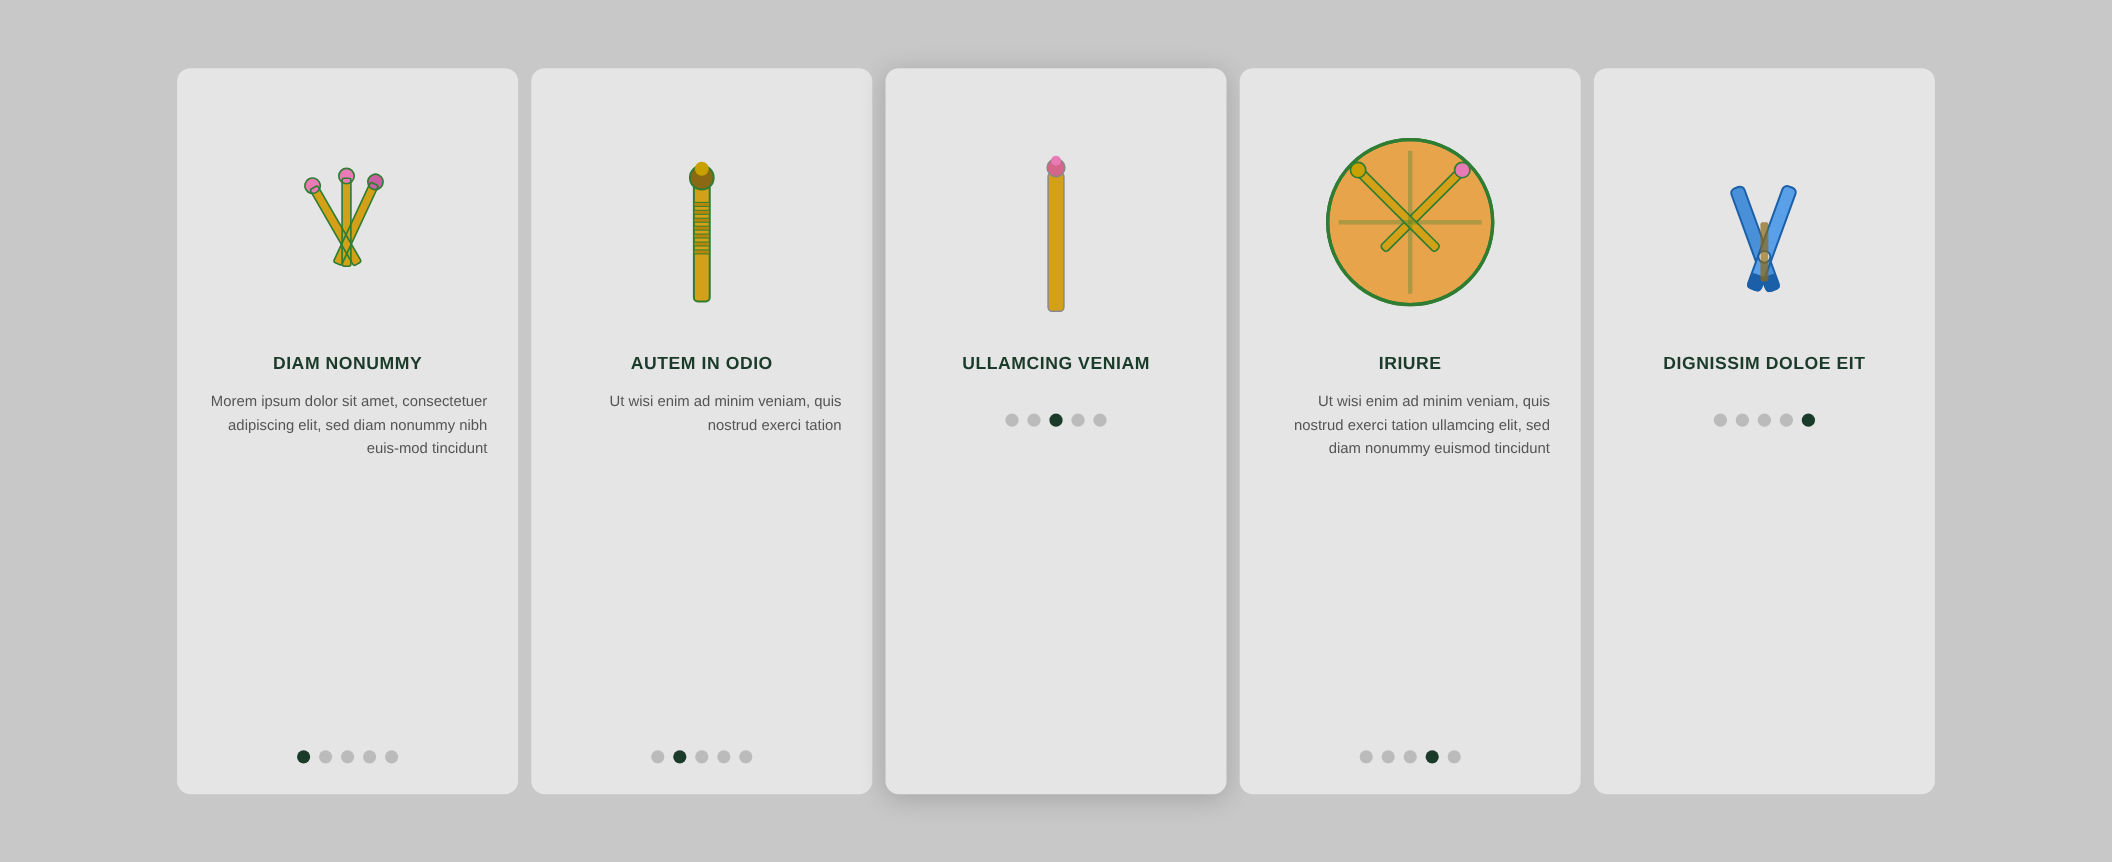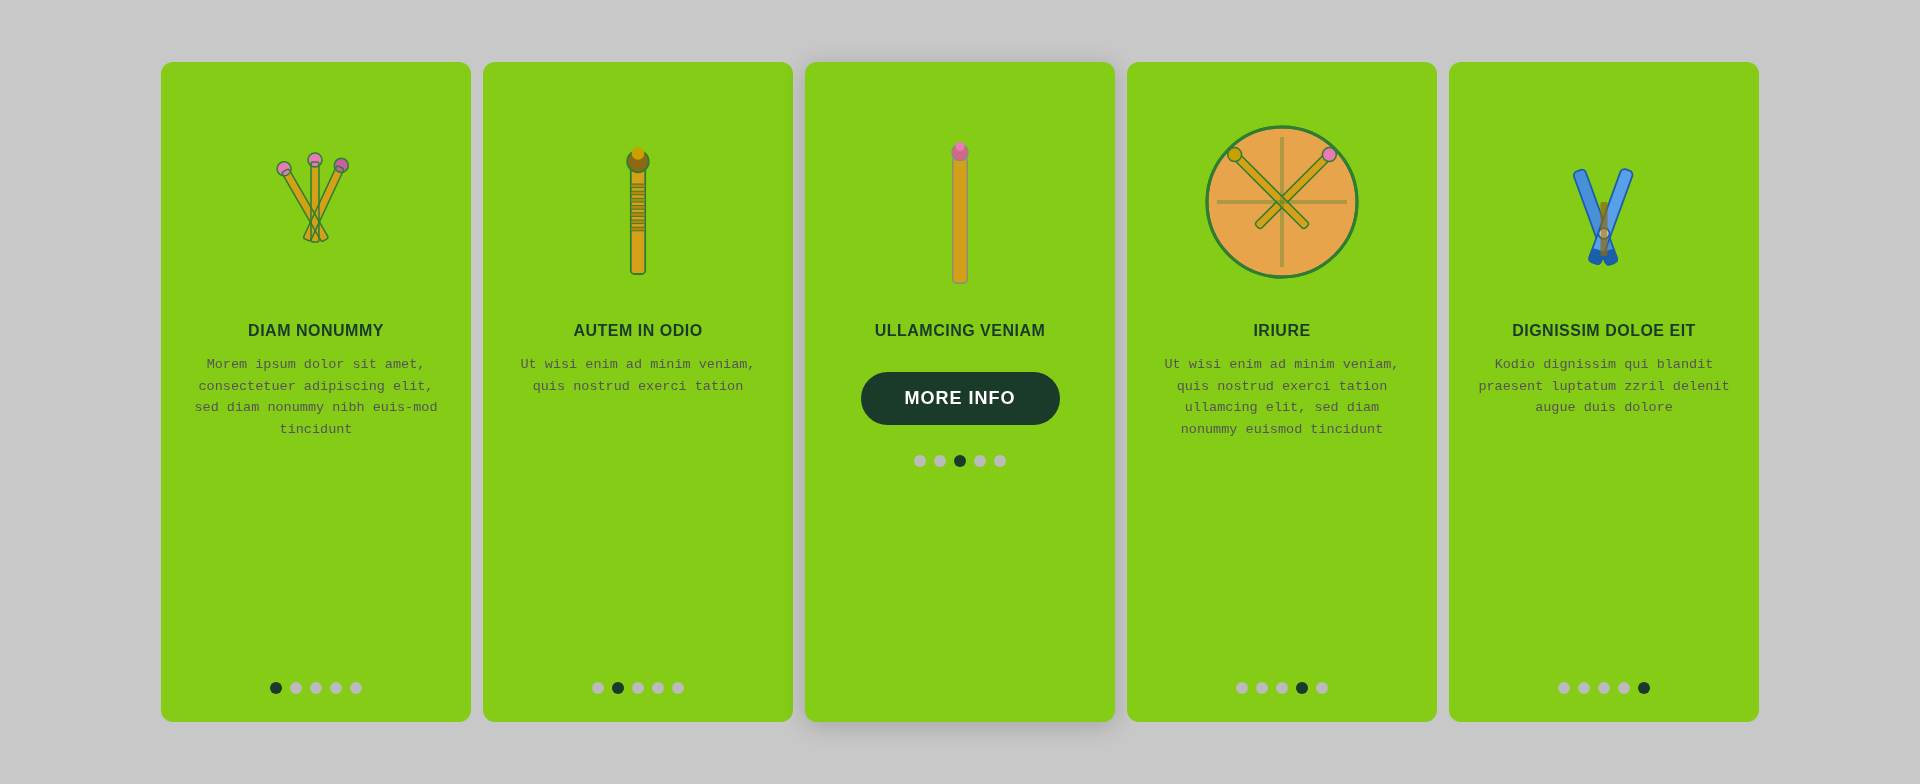--- a/index.html
+++ b/index.html
@@ -13,21 +13,21 @@
       font-family: Arial, sans-serif;
       overflow: hidden;
     }
     .cards-container {
       display: flex;
       gap: 12px;
       padding: 40px 60px;
       align-items: stretch;
     }
     .card {
-      background: #84cc16;
+      background: #e5e5e5;
       border-radius: 12px;
       width: 310px;
       min-height: 660px;
       display: flex;
       flex-direction: column;
       align-items: center;
       padding: 30px 28px 28px;
       position: relative;
     }
     .card.active {
@@ -46,24 +46,23 @@
       font-weight: 800;
       color: #1a3a2a;
       text-align: center;
       margin-bottom: 14px;
       letter-spacing: 0.5px;
       text-transform: uppercase;
     }
     .card-body {
       font-size: 13.5px;
       color: #555;
-      text-align: center;
+      text-align: right;
       line-height: 1.6;
       flex: 1;
-      font-family: Liberation Mono, monospace;
     }
     .more-info-btn {
       background: #1a3a2a;
       color: #fff;
       border: none;
       border-radius: 30px;
       padding: 16px 44px;
       font-size: 18px;
       font-weight: 700;
       letter-spacing: 1px;
@@ -175,21 +174,20 @@
 
       <svg width="60" height="180" viewBox="0 0 60 200">
 
         <rect x="22" y="50" width="16" height="140" rx="4" fill="#d4a017" stroke="#888" stroke-width="1.5"></rect>
 
         <ellipse cx="30" cy="45" rx="9" ry="9" fill="#d4668a" stroke="#888" stroke-width="1.5"></ellipse>
         <ellipse cx="30" cy="38" rx="5" ry="5" fill="#e87bb5"></ellipse>
       </svg>
     </div>
     <div class="card-title">ULLAMCING VENIAM</div>
-    <button class="more-info-btn">MORE INFO</button>
     <div class="dots">
       <div class="dot"></div>
       <div class="dot"></div>
       <div class="dot active"></div>
       <div class="dot"></div>
       <div class="dot"></div>
     </div>
   </div>
 
   <div class="card">
@@ -242,21 +240,20 @@
 
           <rect x="62" y="155" width="14" height="15" rx="3" fill="#1a5fa8" stroke="#1a5fa8" stroke-width="1"></rect>
         </g>
 
         <circle cx="70" cy="135" r="6" fill="#fff" stroke="#1a5fa8" stroke-width="2"></circle>
 
         <rect x="66" y="100" width="8" height="60" rx="2" fill="#8B6914" opacity="0.7"></rect>
       </svg>
     </div>
     <div class="card-title">DIGNISSIM DOLOE EIT</div>
-    <div class="card-body">Kodio dignissim qui blandit praesent luptatum zzril delenit augue duis dolore</div>
     <div class="dots">
       <div class="dot"></div>
       <div class="dot"></div>
       <div class="dot"></div>
       <div class="dot"></div>
       <div class="dot active"></div>
     </div>
   </div>
 
 </div>

